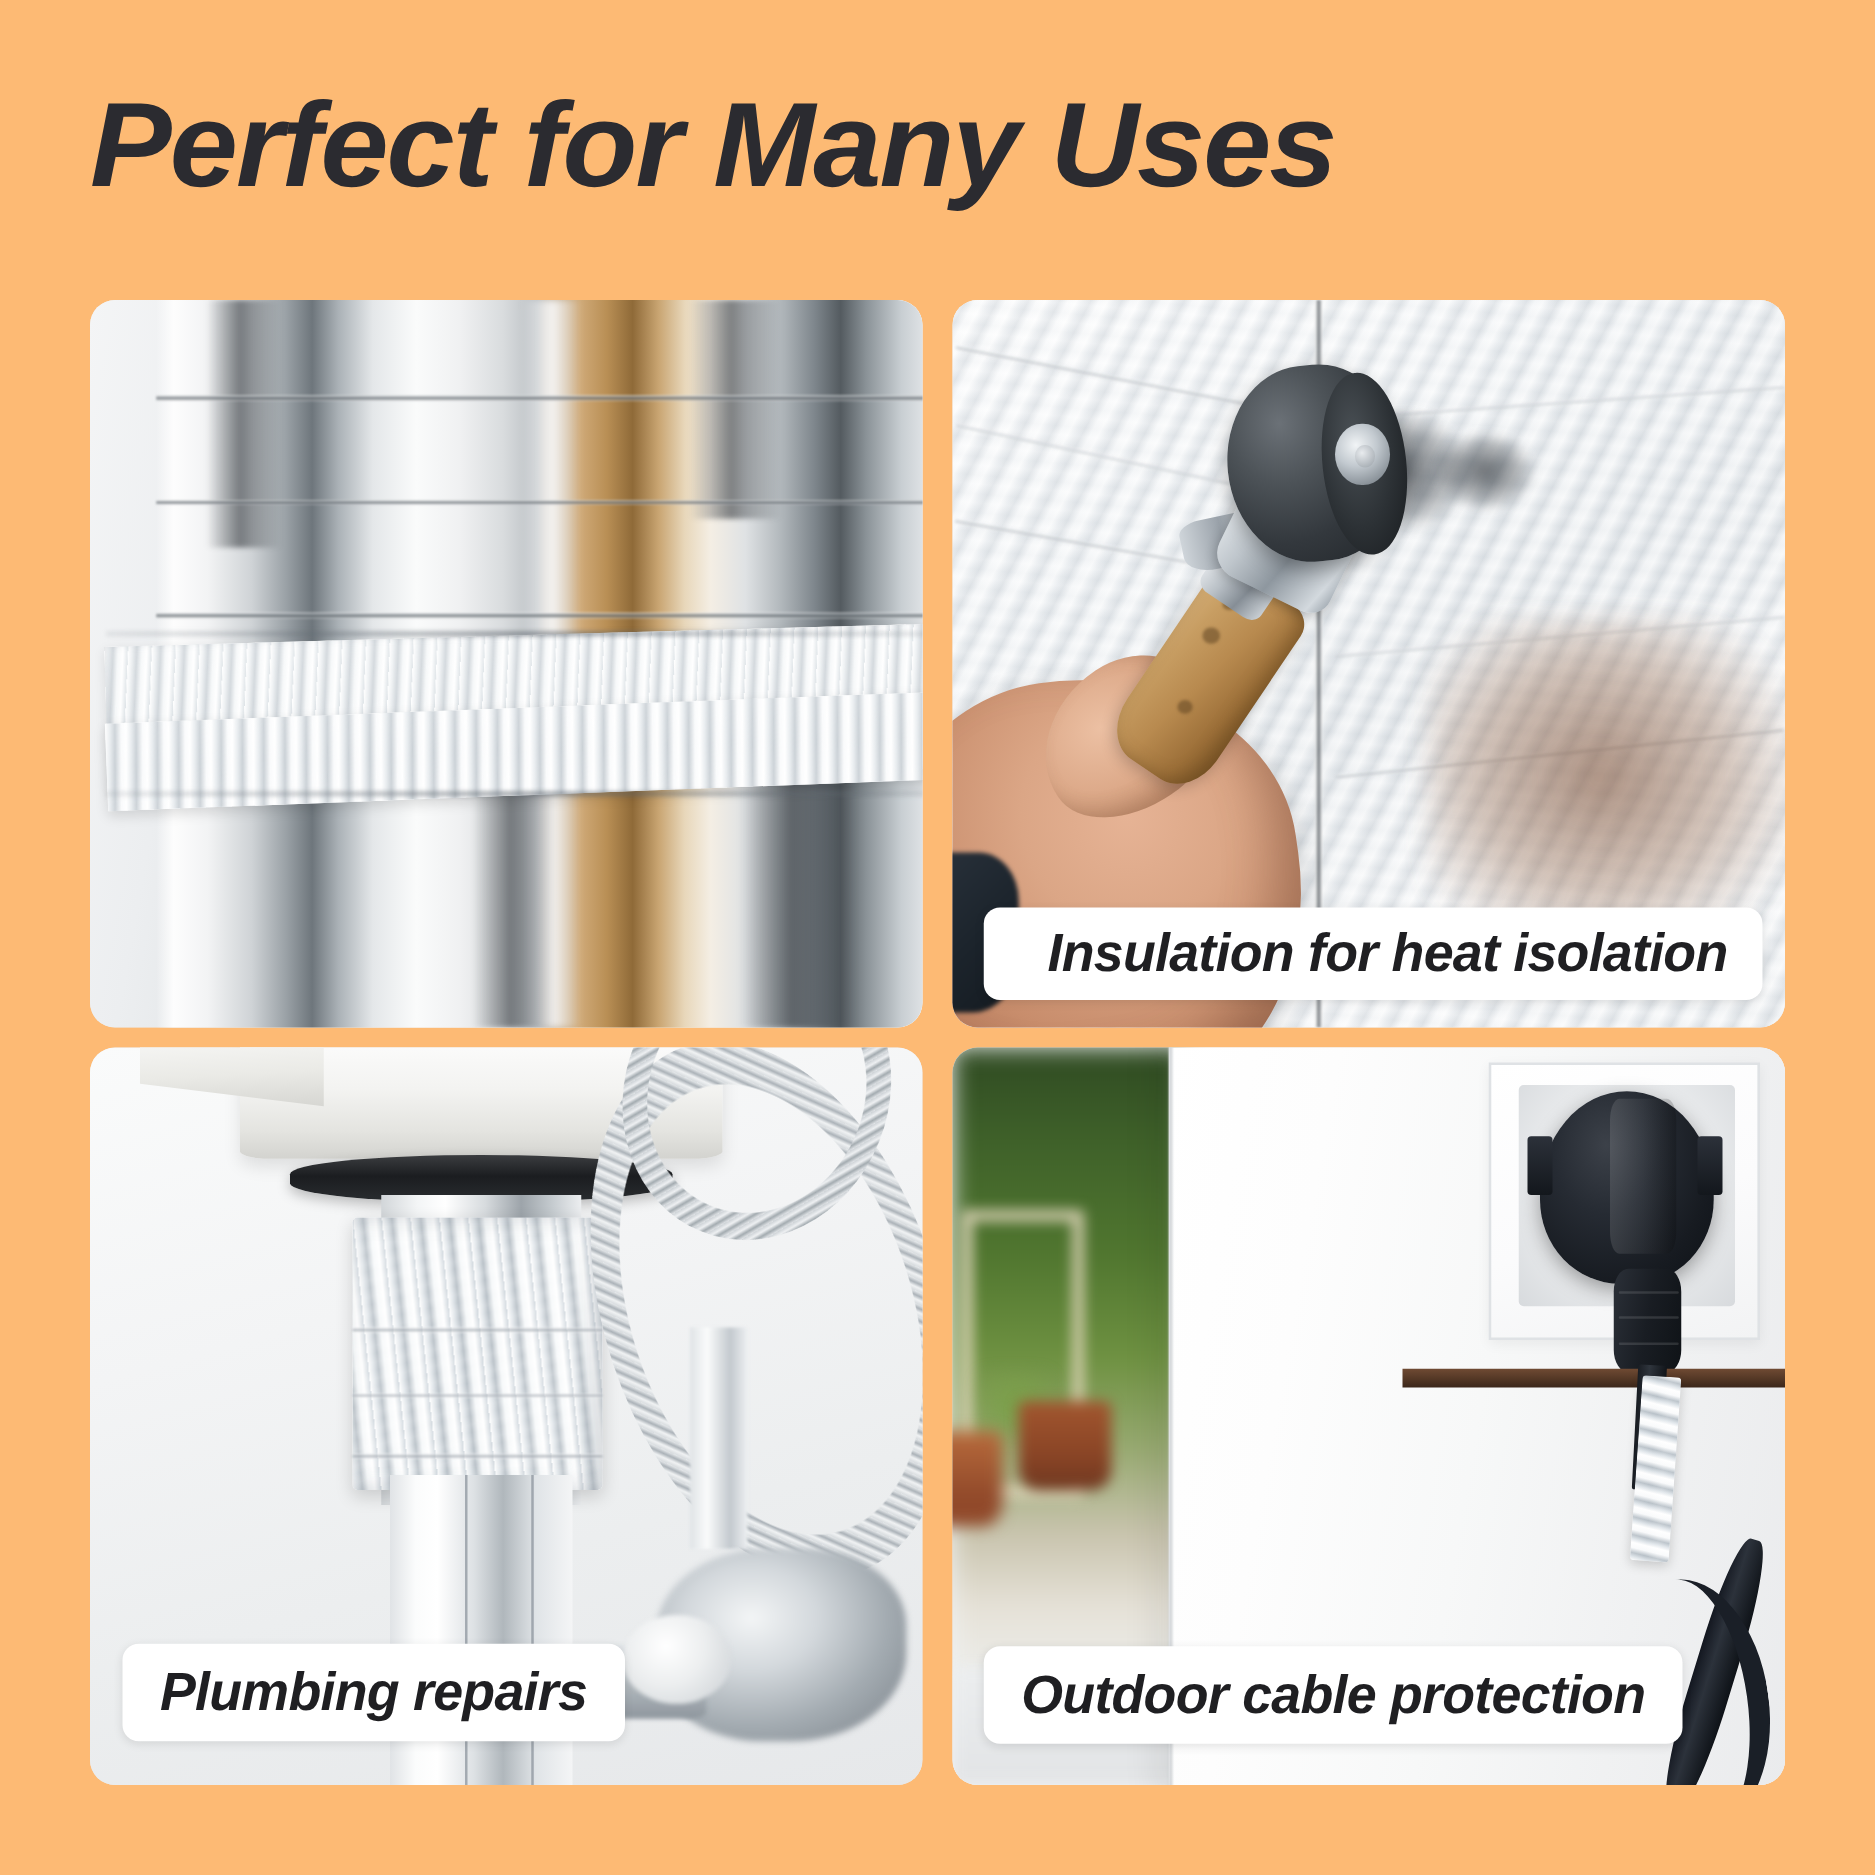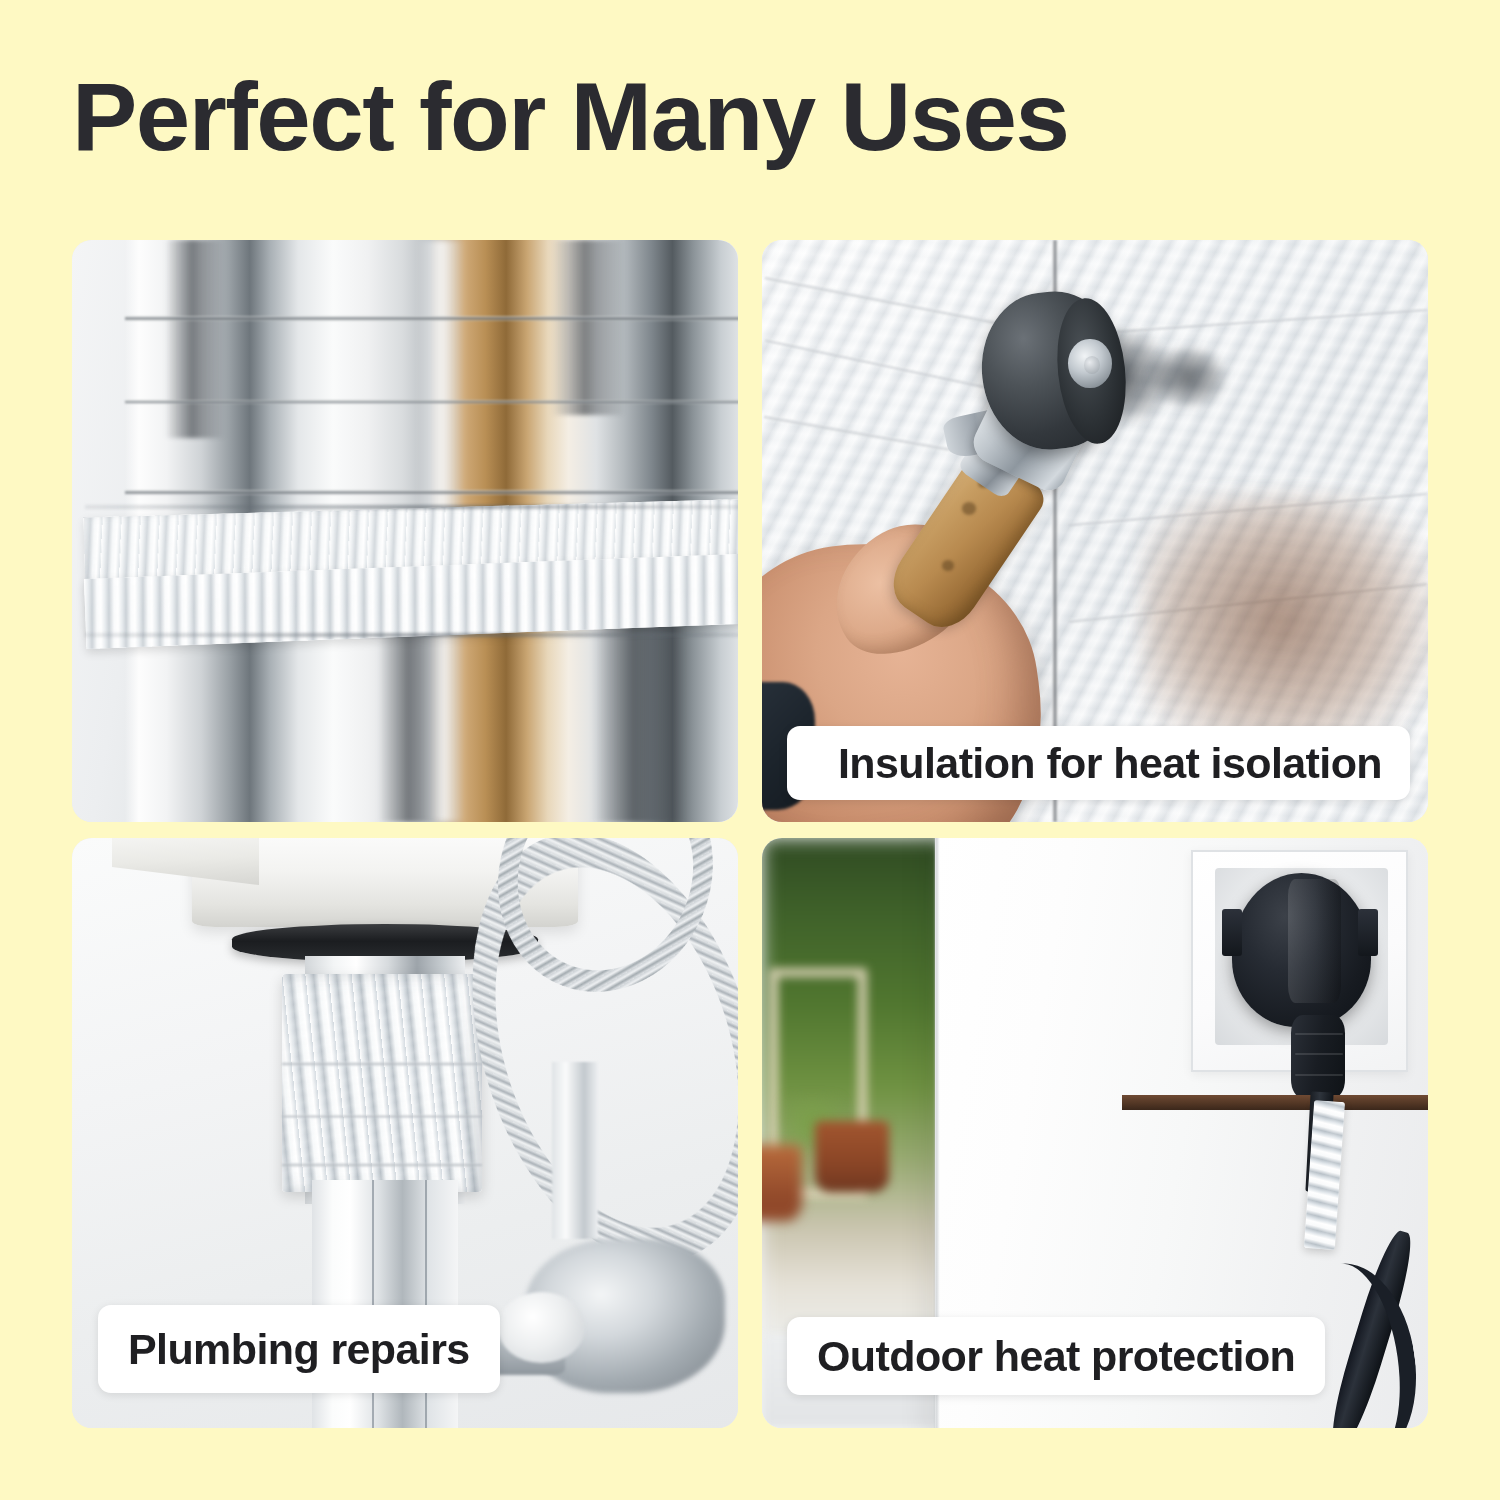--- a/index.html
+++ b/index.html
@@ -8,22 +8,23 @@
     background: #ffffff;
   }
   body {
     font-family: "Liberation Sans", sans-serif;
   }
 
   #page {
     position: relative;
     width: 1500px;
     height: 1500px;
-    background: #fef9c3;
+    background: #fdba74;
     overflow: hidden;
+    font-style: italic;
   }
 
   
   #title {
     position: absolute;
     left: 72px;
     top: 62px;
     width: 1360px;
     height: 110px;
     display: flex;
@@ -78,21 +79,21 @@
   .pill span {
     font-size: 43px;
     font-weight: 700;
     color: #1F1F22;
     letter-spacing: -0.6px;
     white-space: nowrap;
     line-height: 1;
   }
   .pill-hvac     { left: 23px;  bottom: 22px; height: 78px; padding: 0 31px; }
   .pill-ins      { left: 25px;  bottom: 22px; height: 74px; padding: 0 28px; right: 18px; justify-content: flex-end; }
-  .pill-plumb    { left: 26px;  bottom: 35px; height: 88px; padding: 0 30px; text-align: center; }
+  .pill-plumb    { left: 26px;  bottom: 35px; height: 78px; padding: 0 30px; text-align: center; }
   .pill-outdoor  { left: 25px;  bottom: 33px; height: 78px; padding: 0 30px; }
 
   
   .t1-bg {
     position: absolute; inset: 0;
     background:
       linear-gradient(100deg,
         #f4f5f6 0%, #eceef0 16%, #e4e7e9 26%, #f1f2f3 34%, #fbfbfb 44%, #fdfdfd 100%);
   }
   
@@ -732,18 +733,18 @@
         <div class="t4-boot-rib" style="right:12.8%;top:33%;width:7.2%;height:2px;"></div>
         <div class="t4-boot-rib" style="right:12.8%;top:36.5%;width:7.2%;height:2px;"></div>
         <div class="t4-boot-rib" style="right:12.8%;top:40%;width:7.2%;height:2px;"></div>
         <div class="t4-ledge"></div>
         <div class="t4-cable-top"></div>
         <div class="t4-foilwrap"></div>
         <div class="t4-cable-bottom"></div>
         <div class="t4-cable-curve"></div>
       </div>
       <div class="pill pill-outdoor">
-        <span>Outdoor heat protection</span>
+        <span>Outdoor cable protection</span>
       </div>
     </div>
 
   </div>
 </div>
 
 </body></html>

